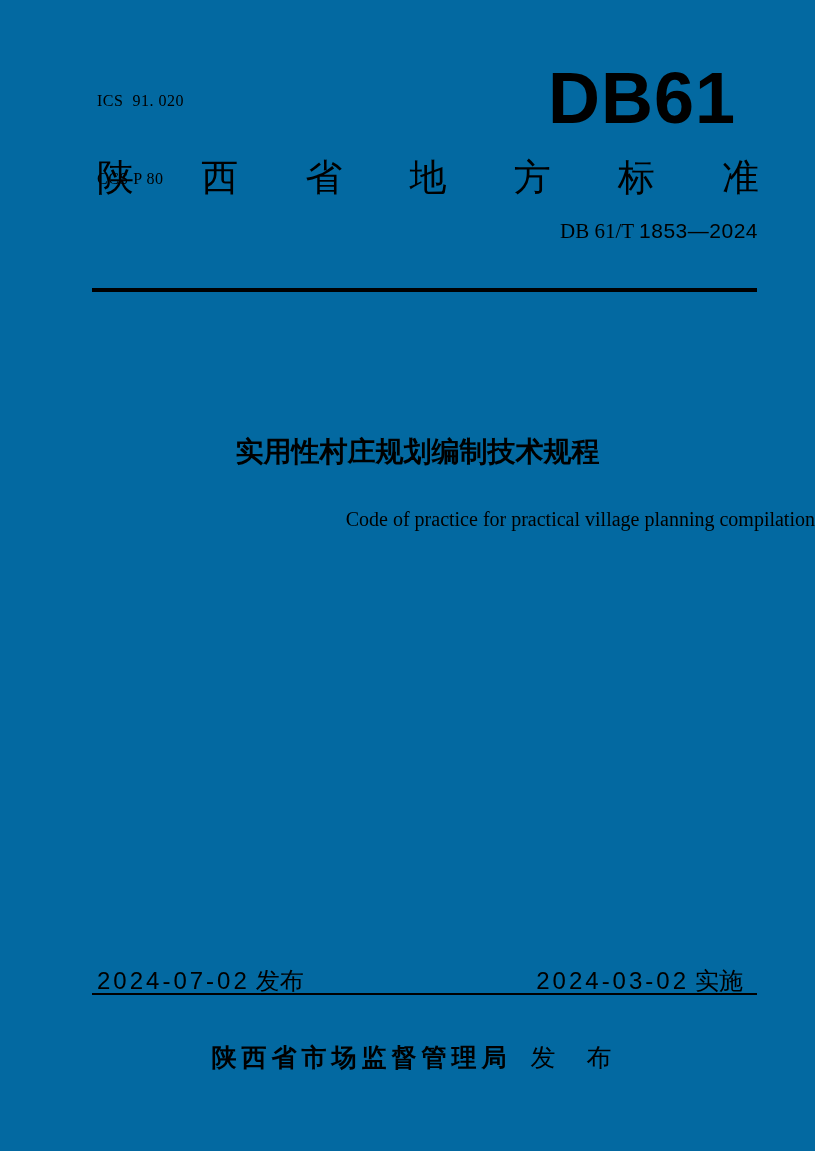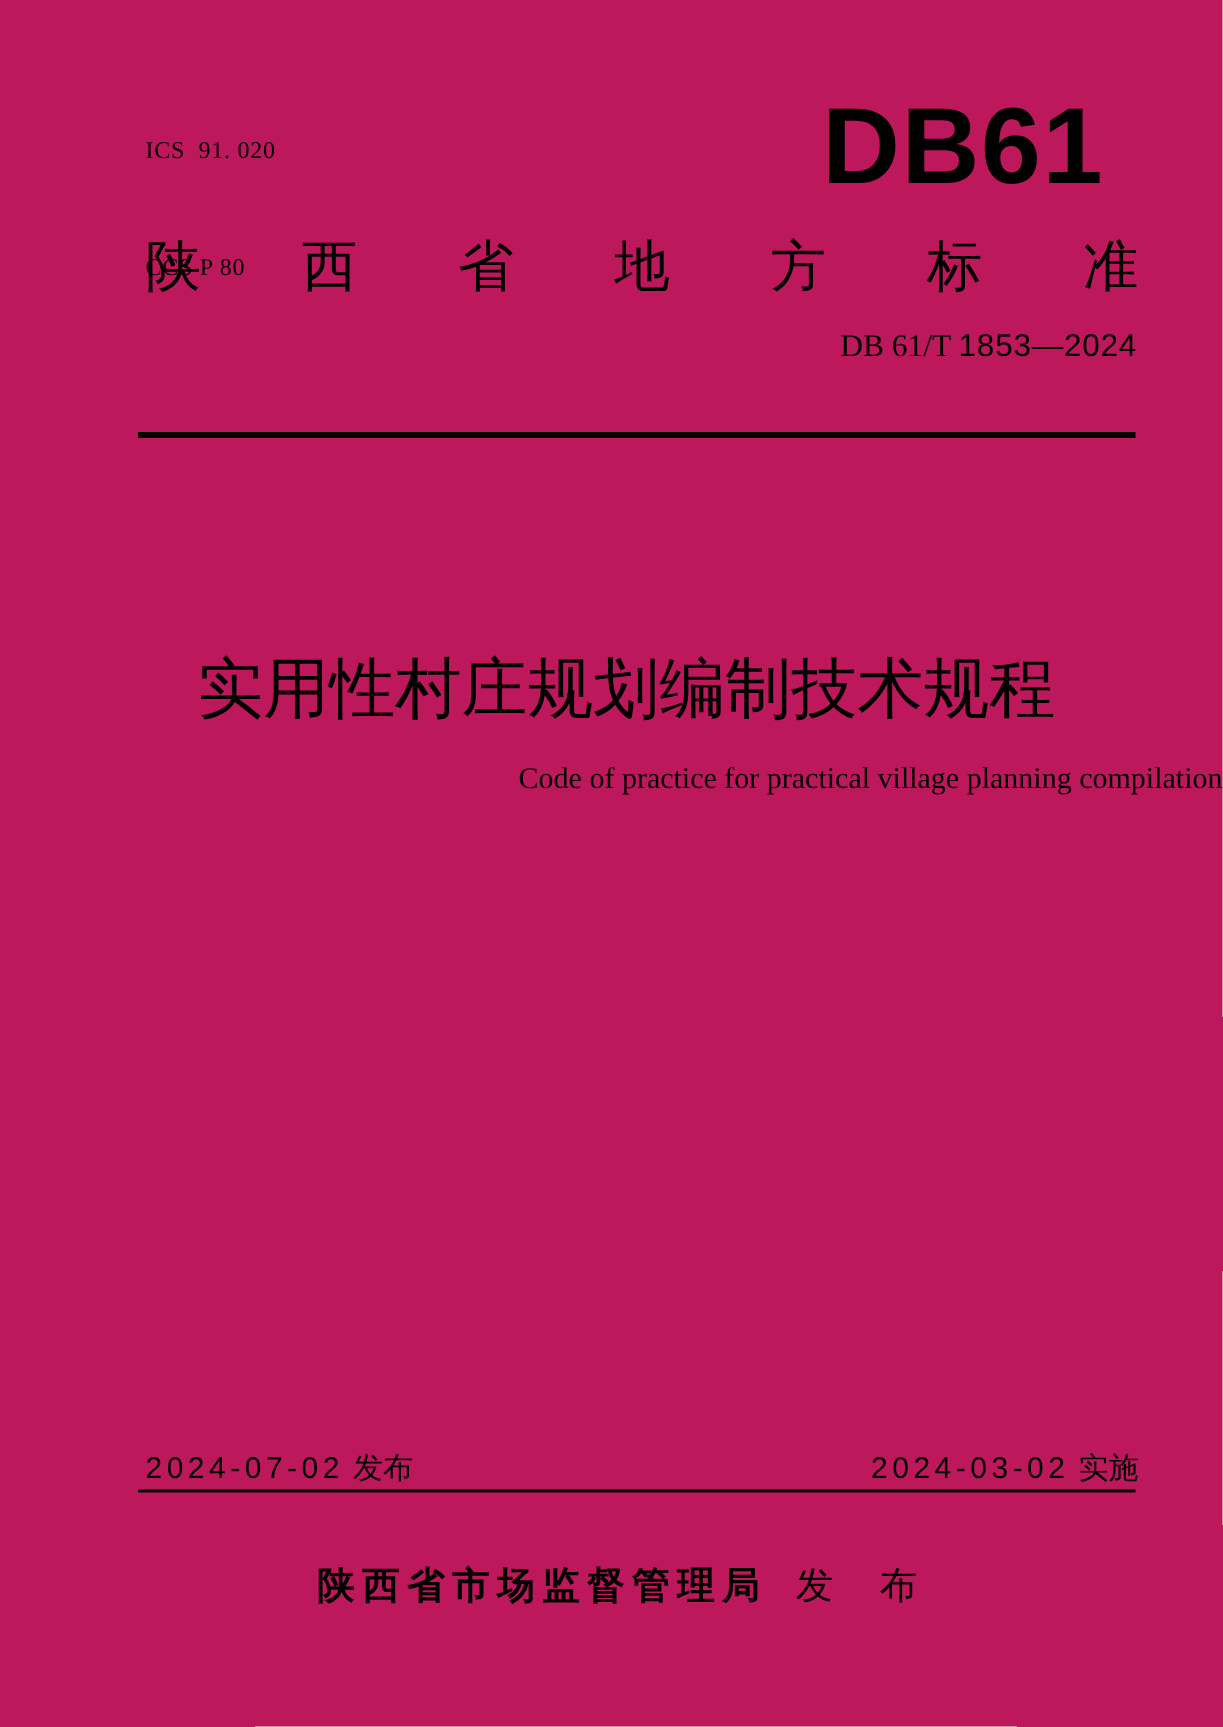--- a/index.html
+++ b/index.html
@@ -5,21 +5,21 @@
   html, body {
     margin: 0;
     padding: 0;
     background: #e8e8e8;
   }
   .page {
     position: relative;
     width: 815px;
     height: 1151px;
     margin: 0 auto;
-    background: #be185d;
+    background: #0369a1;
     color: #000000;
     font-family: "Liberation Sans", sans-serif;
     overflow: hidden;
   }
   .abs { position: absolute; }
 
   .ics-block {
     left: 97px;
     top: 36px;
     font-family: "Liberation Serif", serif;
@@ -67,43 +67,43 @@
     top: 288px;
     height: 4px;
     background: #000000;
   }
 
   .title-zh {
     left: 20px;
     right: 0;
     top: 438px;
     text-align: center;
-    font-size: 44px;
-    font-weight: normal;
+    font-size: 28px;
+    font-weight: bold;
     line-height: 1;
     letter-spacing: 0px;
   }
 
   .title-en {
     left: 20px;
     right: 0;
     top: 507px;
     text-align: right;
     font-family: "Liberation Serif", serif;
     font-size: 20px;
     line-height: 1.2;
   }
 
   .dates-row {
     left: 97px;
-    right: 56px;
+    right: 72px;
     top: 969px;
     display: flex;
     justify-content: space-between;
-    font-size: 20px;
+    font-size: 24px;
     line-height: 1;
   }
   .date-num { letter-spacing: 3px; }
   .date-label { margin-left: 6px; }
 
   .rule-thin {
     left: 92px;
     right: 58px;
     top: 993px;
     height: 2px;

